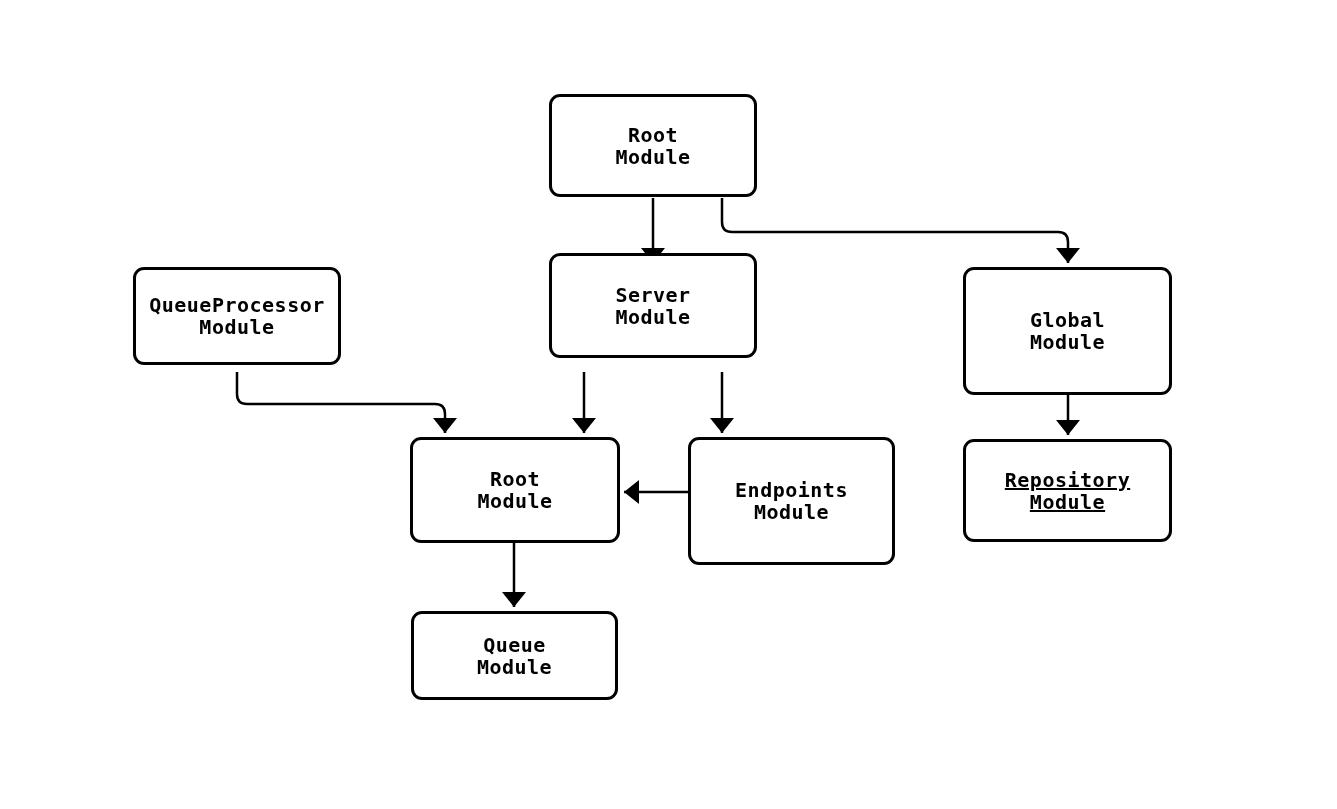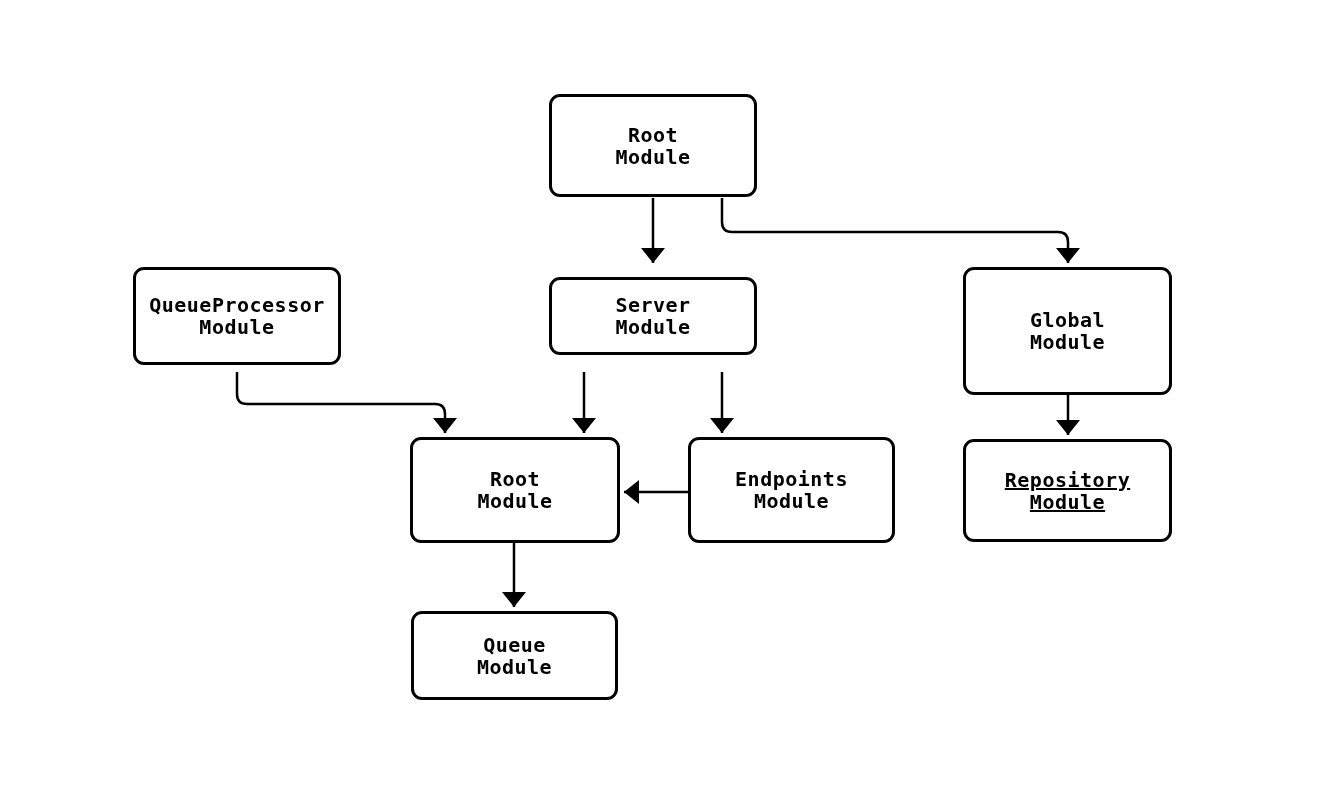--- a/index.html
+++ b/index.html
@@ -71,36 +71,36 @@
   <div class="node" style="left:549px; top:94px; width:208px; height:103px;">
     <span class="node-label">Root
 Module</span>
   </div>
 
   <div class="node" style="left:133px; top:267px; width:208px; height:98px;">
     <span class="node-label">QueueProcessor
 Module</span>
   </div>
 
-  <div class="node" style="left:549px; top:277px; width:208px; height:78px;">
+  <div class="node" style="left:549px; top:253px; width:208px; height:105px;">
     <span class="node-label">Server
 Module</span>
   </div>
 
   <div class="node" style="left:963px; top:267px; width:209px; height:128px;">
     <span class="node-label">Global
 Module</span>
   </div>
 
   <div class="node" style="left:410px; top:437px; width:210px; height:106px;">
     <span class="node-label">Root
 Module</span>
   </div>
 
-  <div class="node" style="left:688px; top:437px; width:207px; height:106px;">
+  <div class="node" style="left:688px; top:437px; width:207px; height:128px;">
     <span class="node-label">Endpoints
 Module</span>
   </div>
 
   <div class="node" style="left:963px; top:439px; width:209px; height:103px;text-decoration:underline;">
     <span class="node-label">Repository
 Module</span>
   </div>
 
   <div class="node" style="left:411px; top:611px; width:207px; height:89px;">

